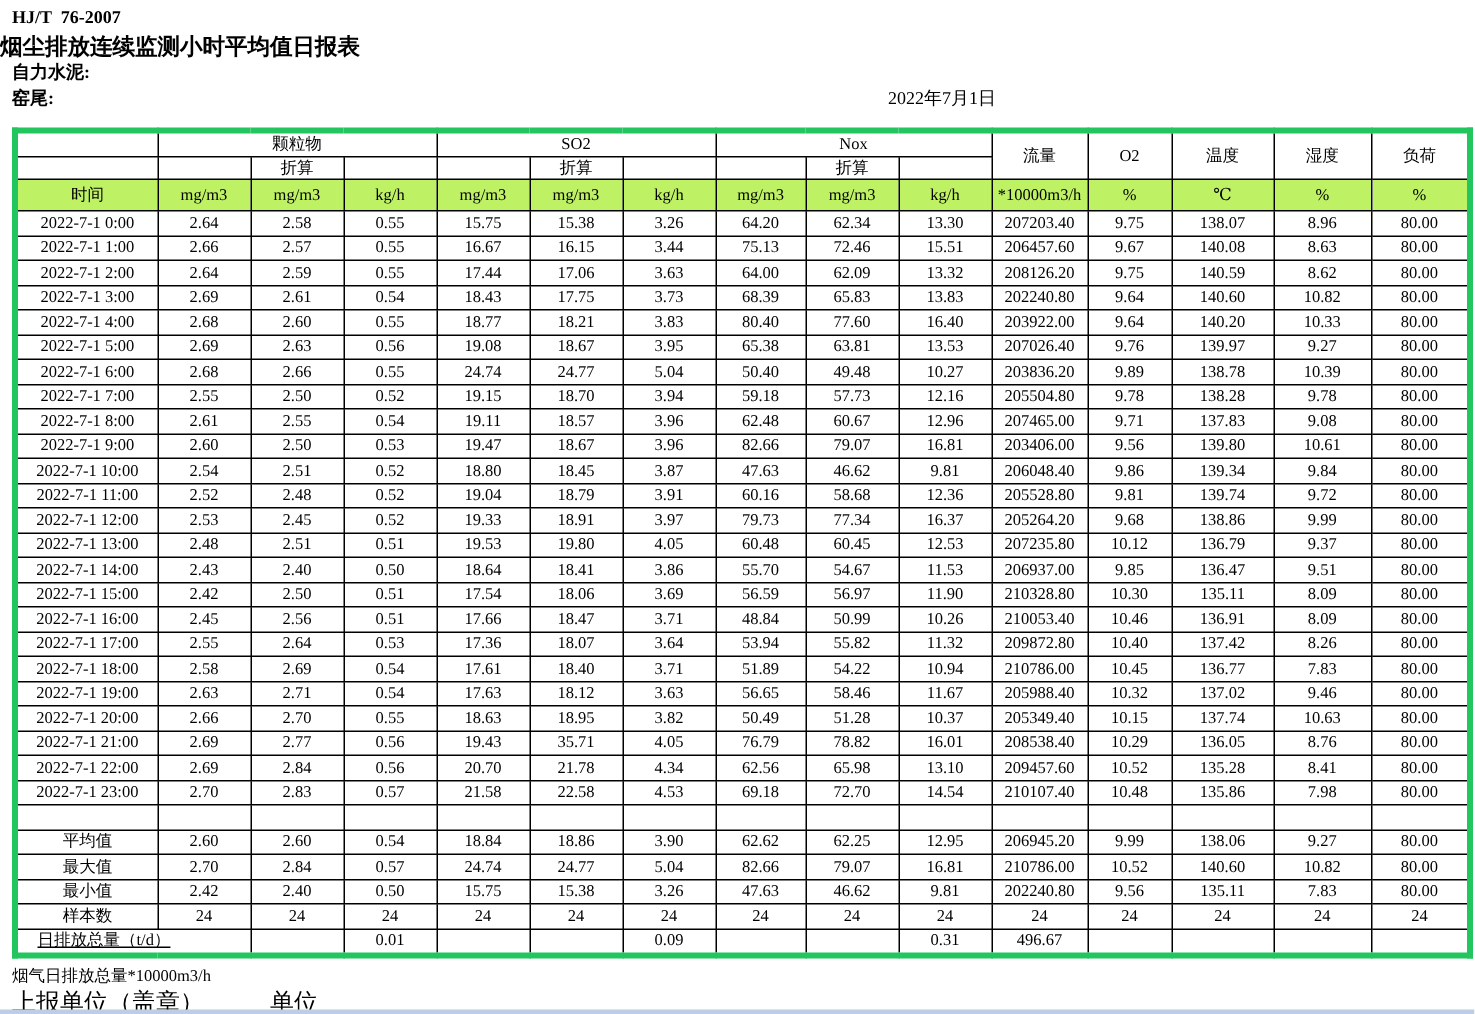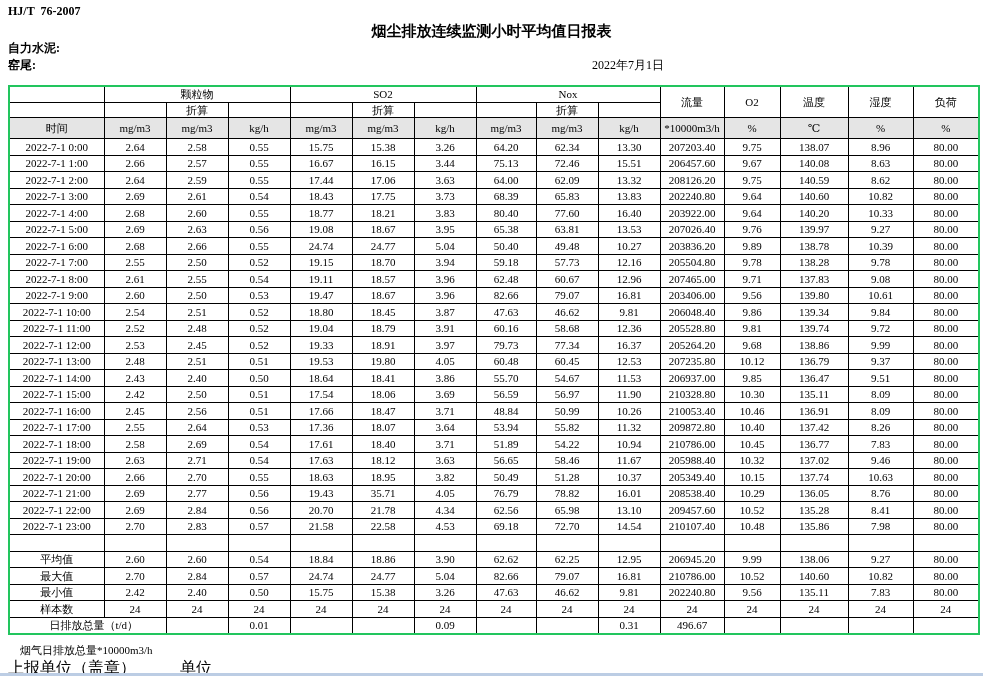--- a/index.html
+++ b/index.html
@@ -2,38 +2,38 @@
 <html><head>
 <meta charset="utf-8">
 <style>
   html,body{margin:0;padding:0;}
   body{
     width:983px;height:676px;position:relative;background:#ffffff;
     font-family:"Liberation Serif","DejaVu Serif",serif;
     color:#000;overflow:hidden;
   }
   .doc-code{position:absolute;left:8px;top:4px;font-size:12px;font-weight:bold;white-space:pre;}
-  .page-title{position:absolute;left:0;top:22px;width:983px;text-align:center;font-size:15px;font-weight:bold;}
+  .page-title{position:absolute;left:0;top:22px;width:983px;text-align:left;font-size:15px;font-weight:bold;}
   .company{position:absolute;left:8px;top:40px;font-size:12px;font-weight:bold;}
   .site{position:absolute;left:8px;top:57px;font-size:12px;font-weight:bold;}
   .report-date{position:absolute;left:592px;top:57px;font-size:12px;}
   table.report{
     position:absolute;left:8px;top:85px;width:971px;
     border-collapse:collapse;table-layout:fixed;
-    font-size:11px;border:2px solid #22c55e;
+    font-size:11px;border:4px solid #22c55e;
   }
   th,td{
     border:1px solid #000;padding:0 1px;text-align:center;
     font-weight:normal;height:15.5px;overflow:hidden;white-space:nowrap;
     line-height:1.1;
   }
   thead tr.hdr th{height:14.5px;}
-  thead tr.units th{background:#e5e5e5;height:20px;}
-  td.left{text-align:center;padding-left:13px;}
-  .footer-flow{position:absolute;left:20px;top:643px;font-size:11px;}
+  thead tr.units th{background:#bef264;height:20px;}
+  td.left{text-align:left;padding-left:13px;text-decoration:underline;}
+  .footer-flow{position:absolute;left:8px;top:643px;font-size:11px;}
   .footer-report-unit{position:absolute;left:8px;top:658px;font-size:16px;}
   .footer-unit{position:absolute;left:180px;top:658px;font-size:16px;}
   .bottom-edge{position:absolute;left:0;bottom:0;width:983px;height:3px;background:#bccde4;}
 </style>
 </head>
 <body>
 
 <div class="doc-code">HJ/T  76-2007</div>
 <div class="page-title">烟尘排放连续监测小时平均值日报表</div>
 <div class="company">自力水泥:</div>

